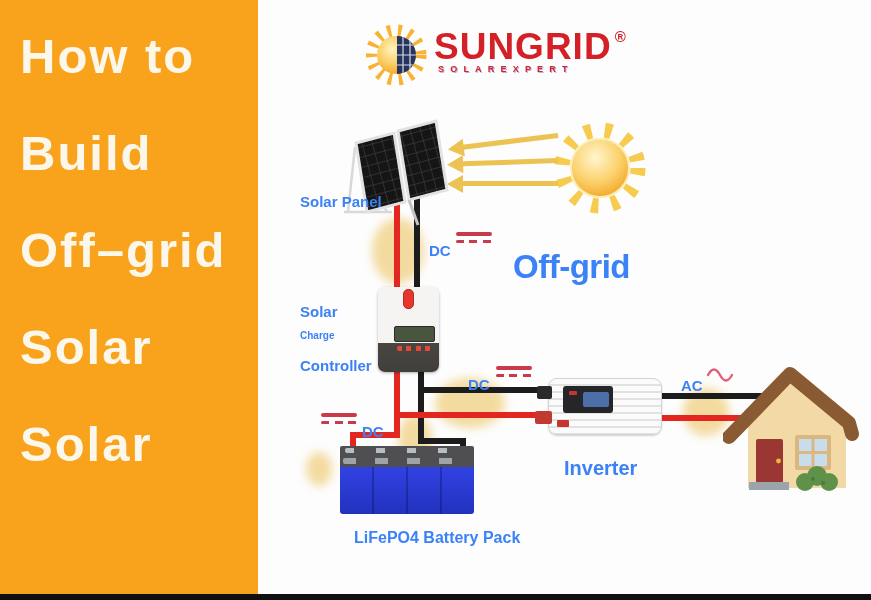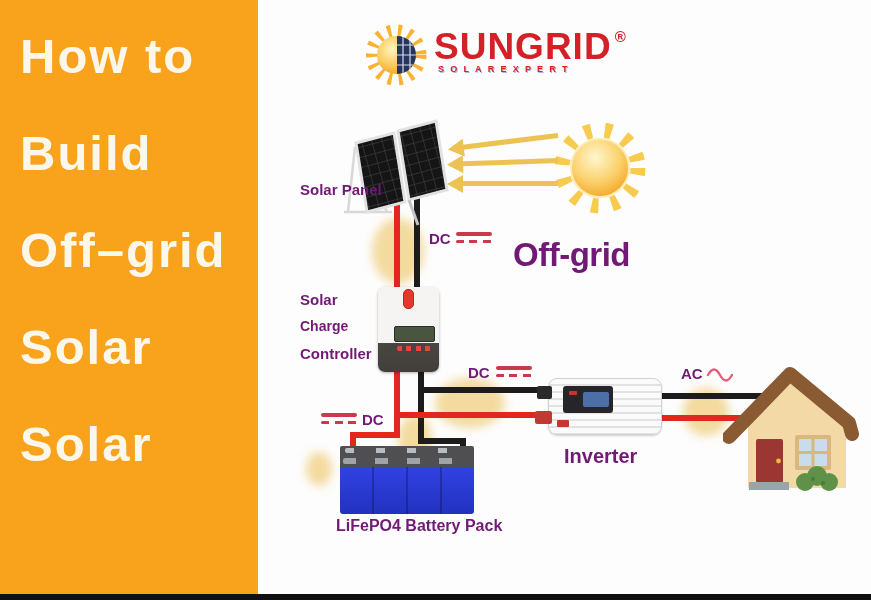--- a/index.html
+++ b/index.html
@@ -14,21 +14,21 @@
   .bottom-bar{position:absolute;left:0;top:594px;width:871px;height:6px;background:#101010;z-index:9;}
 
   
   .logo{position:absolute;left:360px;top:12px;z-index:6;}
   .logo-sun{position:absolute;left:6px;top:4px;}
   .brand{position:absolute;left:74px;top:14px;font-size:37px;font-weight:bold;color:#D42027;letter-spacing:1px;white-space:nowrap;text-align:center;}
   .brand sup{font-size:15px;position:relative;top:-4px;left:3px;}
   .tagline{position:absolute;left:78px;top:52px;font-size:9px;font-weight:bold;color:#D6232B;letter-spacing:6.2px;white-space:nowrap;text-shadow:1px 1px 0 rgba(130,110,200,.55);}
 
   
-  .lbl{position:absolute;font-weight:bold;color:#701a75;z-index:8;white-space:nowrap;}
+  .lbl{position:absolute;font-weight:bold;color:#3b82f6;z-index:8;white-space:nowrap;margin-top:12px;}
   .wire{position:absolute;z-index:3;}
   .wire.red{background:#E42621;}
   .wire.black{background:#1C1C1C;}
   .blob{position:absolute;background:#F1D288;border-radius:50%;filter:blur(5px);opacity:.8;z-index:1;}
 
   .dcsym{position:absolute;width:36px;z-index:8;}
   .dcsym .s{height:3.5px;background:#C93A4D;border-radius:2px;}
   .dcsym .d{height:3.5px;margin-top:4px;background:repeating-linear-gradient(90deg,#C93A4D 0 8px,transparent 8px 13.5px);border-radius:2px;}
 
   
@@ -154,24 +154,24 @@
   </svg>
 
   <div class="arrow" style="left:462px;top:133px;width:96px;transform:rotate(-7deg)"></div>
   <div class="arrow" style="left:462px;top:158px;width:96px;transform:rotate(-2deg)"></div>
   <div class="arrow" style="left:462px;top:181px;width:96px"></div>
 
   <div class="lbl" style="left:513px;top:236px;font-size:33px;letter-spacing:-0.5px">Off-grid</div>
 
   <div class="lbl" style="left:300px;top:181px;font-size:15px">Solar Panel</div>
   <div class="lbl" style="left:300px;top:291px;font-size:15px">Solar</div>
-  <div class="lbl" style="left:300px;top:318px;font-size:14px">Charge</div>
+  <div class="lbl" style="left:300px;top:318px;font-size:10px">Charge</div>
   <div class="lbl" style="left:300px;top:345px;font-size:15px">Controller</div>
   <div class="lbl" style="left:564px;top:445px;font-size:20px">Inverter</div>
-  <div class="lbl" style="left:336px;top:517px;font-size:16px">LiFePO4 Battery Pack</div>
+  <div class="lbl" style="left:354px;top:517px;font-size:16px">LiFePO4 Battery Pack</div>
 
   <div class="lbl" style="left:429px;top:230px;font-size:15px">DC</div>
   <div class="dcsym" style="left:456px;top:232px">
       <div class="s"></div>
       <div class="d"></div>
     </div>
 
   <div class="lbl" style="left:468px;top:364px;font-size:15px">DC</div>
   <div class="dcsym" style="left:496px;top:366px">
       <div class="s"></div>

